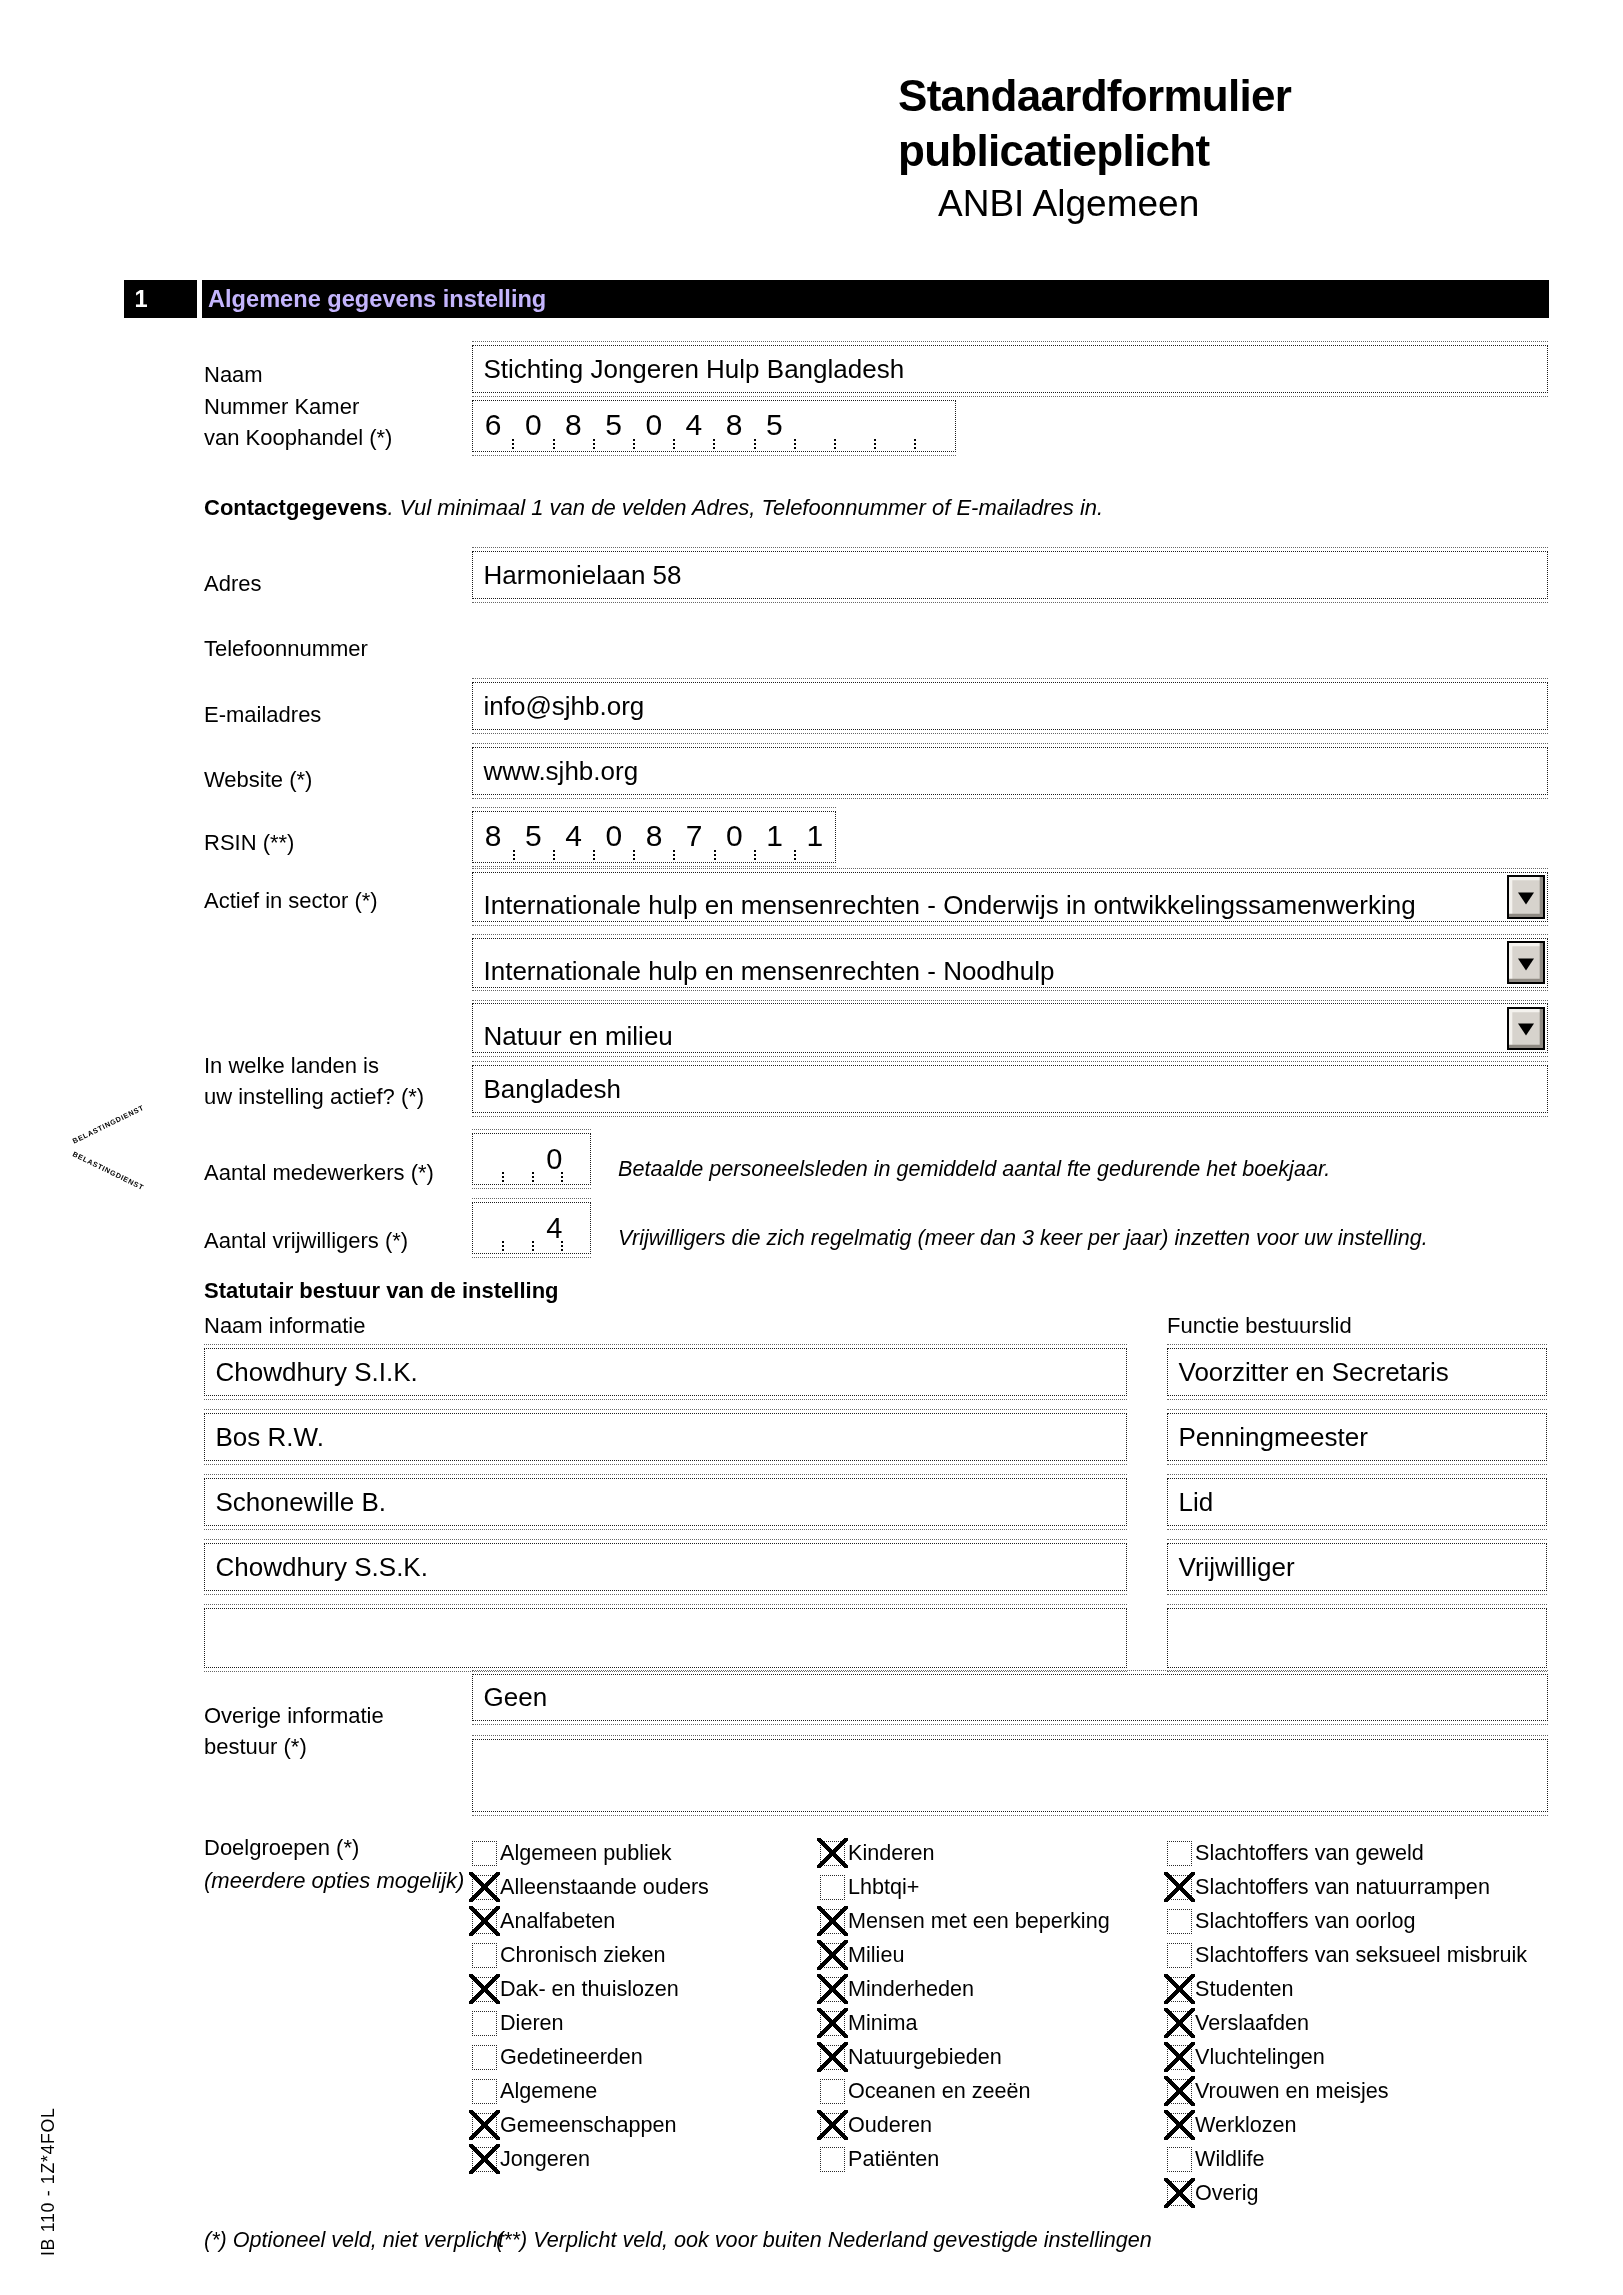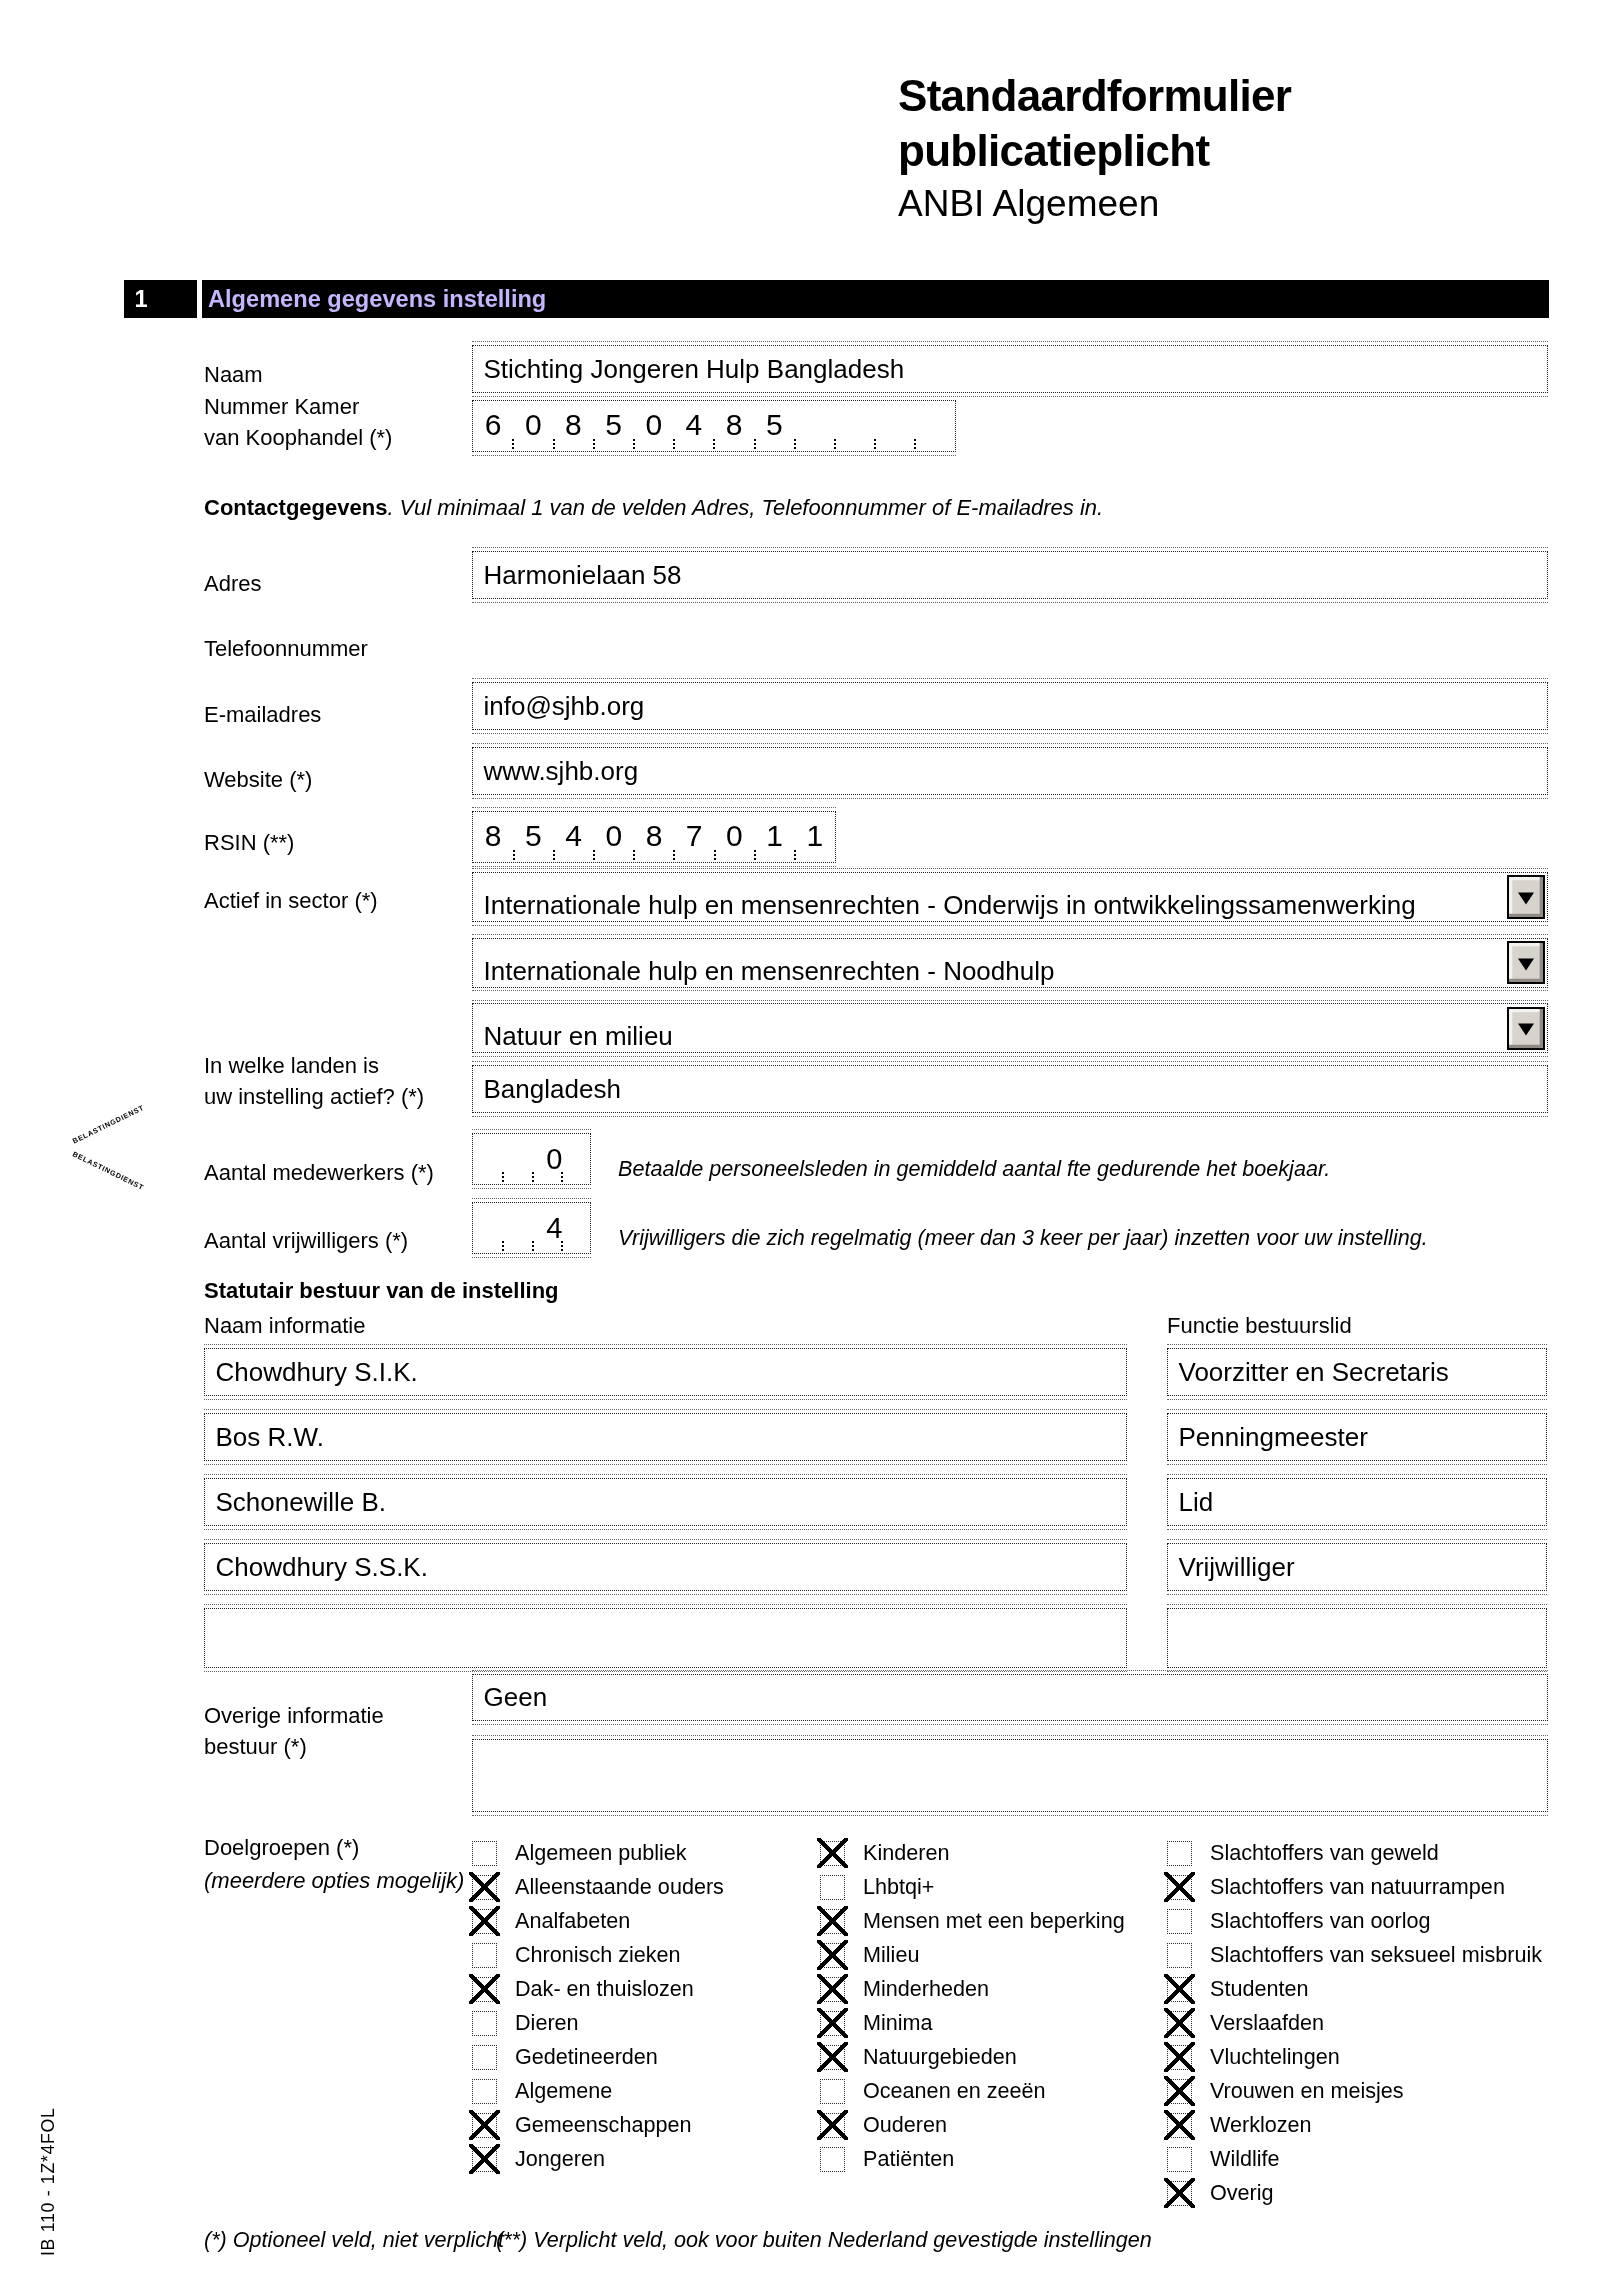--- a/index.html
+++ b/index.html
@@ -1,21 +1,21 @@
 <!DOCTYPE html>
 <html style="font-size:10.5px"><head>
 <meta charset="utf-8">
 <style>
   html,body{margin:0;padding:0;background:#e8e8e8;}
   #page{position:relative;width:1623px;height:2295px;background:#fff;color:#000;
         font-family:"Liberation Sans",sans-serif;overflow:hidden;}
   .abs{position:absolute;}
   
   .title-main{font-size:44px;font-weight:700;line-height:55px;letter-spacing:-0.7px;}
-  .title-sub{font-size:37px;font-weight:400;line-height:43px;margin-top:3.9px;}
+  .title-sub{font-size:37px;font-weight:400;line-height:43px;margin-top:3.9px;margin-left:40px;}
   .sec-num{position:absolute;left:124px;top:280px;width:73px;height:38px;background:#000;
            color:#fff;font-size:23.6px;font-weight:700;line-height:38px;padding-left:10.5px;box-sizing:border-box;}
   .sec-bar{position:absolute;left:202px;top:280px;width:1347px;height:38px;background:#000;
            color:#c4b5fd;font-size:23.6px;font-weight:700;line-height:38px;padding-left:6px;box-sizing:border-box;}
   
   .label{position:absolute;font-size:22px;line-height:31px;}
   .label b{font-weight:700;}
   .it{font-style:italic;}
   
   .fld{position:absolute;border:1.3px dotted #1c1c1c;background:#fff;box-sizing:border-box;}
@@ -42,21 +42,21 @@
   .caret{position:absolute;left:50%;top:50%;transform:translate(-50%,-38%);width:0;height:0;
          border-left:8.5px solid transparent;border-right:8.5px solid transparent;border-top:12.4px solid #000;}
   
   .bestuur-host .b-row{position:relative;height:48px;margin-bottom:17px;}
   .bestuur-host .b-row:last-child{height:60px;}
   .b-name{left:0;top:0;bottom:0;width:923px;}
   .b-role{left:963px;top:0;bottom:0;width:380px;}
   .b-box{display:flex;align-items:center;padding:0 10.5px;font-size:26px;}
   
   .cb-host{position:absolute;}
-  .cb-row{height:34px;display:flex;align-items:center;gap:18px;}
+  .cb-row{height:34px;display:flex;align-items:center;gap:3px;}
   .cb{width:25px;height:25px;border:1.3px dotted #2a2a2a;box-sizing:border-box;position:relative;flex:none;background:#fff;}
   .cb.checked::after{content:"";position:absolute;inset:-3.9px;
      background:linear-gradient(to top right,transparent 45%,#000 45% 55%,transparent 55%),
                 linear-gradient(to bottom right,transparent 45%,#000 45% 55%,transparent 55%);}
   .cb-label{font-size:21.6px;white-space:nowrap;}
   
   .note{position:absolute;font-size:21.6px;font-style:italic;}
   .vert-code{position:absolute;left:38px;top:2256px;transform:rotate(-90deg);transform-origin:0 0;
              font-size:17.7px;letter-spacing:0.7px;white-space:nowrap;}
   .logo-word{position:absolute;font-size:7.2px;font-weight:700;letter-spacing:0.7px;white-space:nowrap;}

